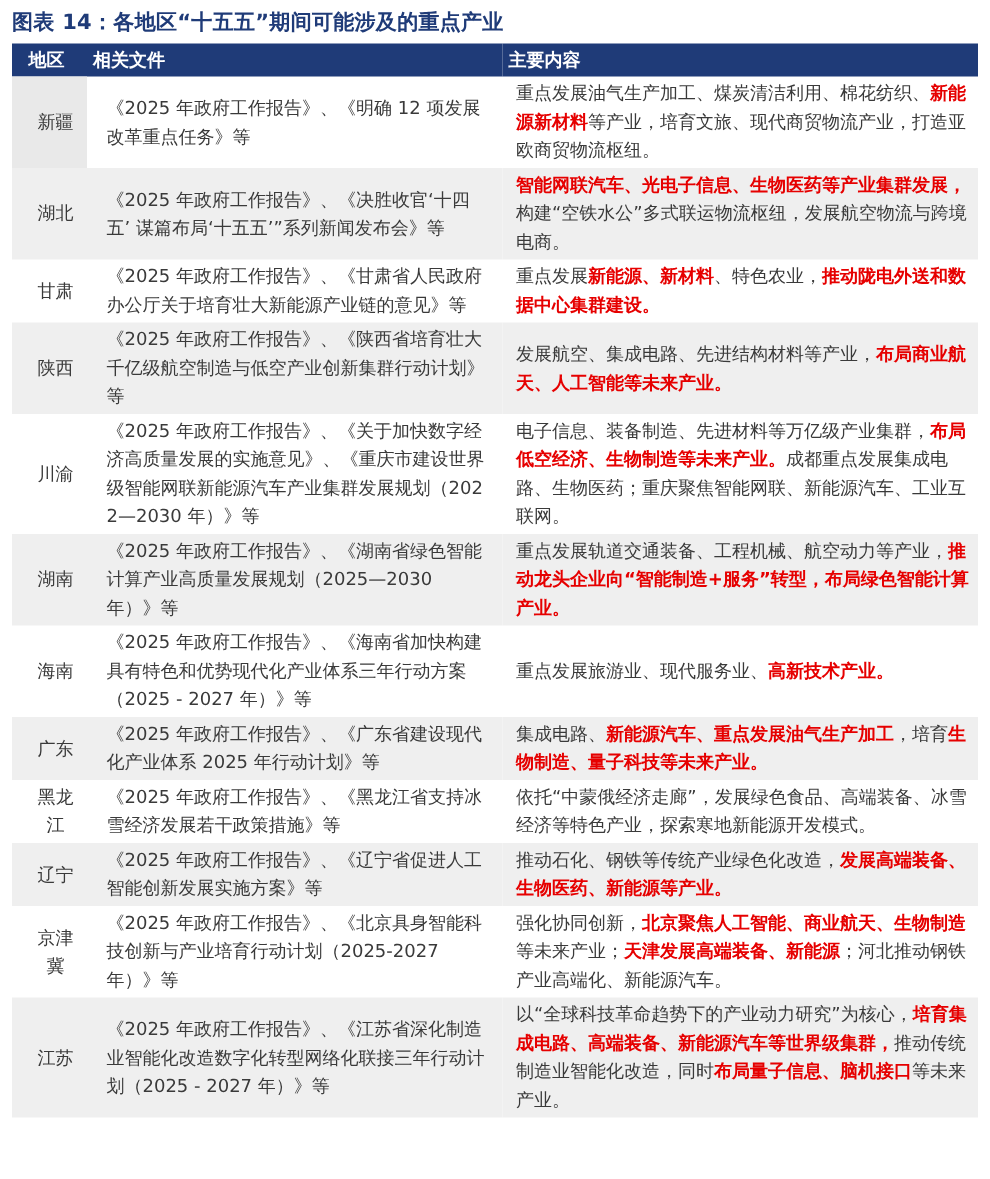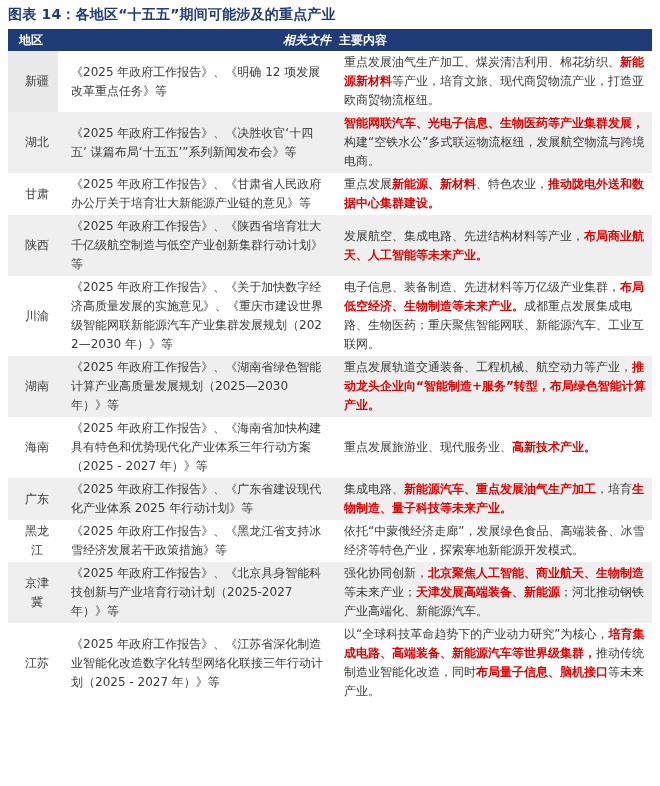--- a/index.html
+++ b/index.html
@@ -36,21 +36,21 @@
   thead th {
     background: var(--navy);
     color: #ffffff;
     font-size: 12px;
     font-weight: bold;
     height: 22px;
     padding: 1px 4px;
     vertical-align: middle;
   }
   th.col-region { width: 50px; text-align: left; padding-left: 11px; }
-  th.col-docs   { width: 277px; text-align: right; font-style: italic; }
+  th.col-docs   { width: 277px; text-align: left; }
   th.col-content{ text-align: left; }
   tbody td {
     font-size: 12px;
     line-height: 19px;
     color: var(--text);
     vertical-align: middle;
     padding: 2px 6px;
     word-break: break-all;
   }
   tbody tr:nth-child(even) { background: var(--stripe); }
@@ -117,20 +117,25 @@
           <td class="region">广东</td>
           <td class="docs">《2025 年政府工作报告》、《广东省建设现代化产业体系 2025 年行动计划》等</td>
           <td class="content"><span>集成电路、</span><span class="red">新能源汽车、重点发展油气生产加工</span><span>，培育</span><span class="red">生物制造、量子科技等未来产业。</span></td>
         </tr>
         <tr>
           <td class="region">黑龙江</td>
           <td class="docs">《2025 年政府工作报告》、《黑龙江省支持冰雪经济发展若干政策措施》等</td>
           <td class="content"><span>依托“中蒙俄经济走廊”，发展绿色食品、高端装备、冰雪经济等特色产业，探索寒地新能源开发模式。</span></td>
         </tr>
         <tr>
+          <td class="region">辽宁</td>
+          <td class="docs">《2025 年政府工作报告》、《辽宁省促进人工智能创新发展实施方案》等</td>
+          <td class="content"><span>推动石化、钢铁等传统产业绿色化改造，</span><span class="red">发展高端装备、生物医药、新能源等产业。</span></td>
+        </tr>
+        <tr>
           <td class="region">京津冀</td>
           <td class="docs">《2025 年政府工作报告》、《北京具身智能科技创新与产业培育行动计划（2025-2027 年）》等</td>
           <td class="content"><span>强化协同创新，</span><span class="red">北京聚焦人工智能、商业航天、生物制造</span><span>等未来产业；</span><span class="red">天津发展高端装备、新能源</span><span>；河北推动钢铁产业高端化、新能源汽车。</span></td>
         </tr>
         <tr>
           <td class="region">江苏</td>
           <td class="docs">《2025 年政府工作报告》、《江苏省深化制造业智能化改造数字化转型网络化联接三年行动计划（2025 - 2027 年）》等</td>
           <td class="content"><span>以“全球科技革命趋势下的产业动力研究”为核心，</span><span class="red">培育集成电路、高端装备、新能源汽车等世界级集群，</span><span>推动传统制造业智能化改造，同时</span><span class="red">布局量子信息、脑机接口</span><span>等未来产业。</span></td>
         </tr>
       </tbody>

